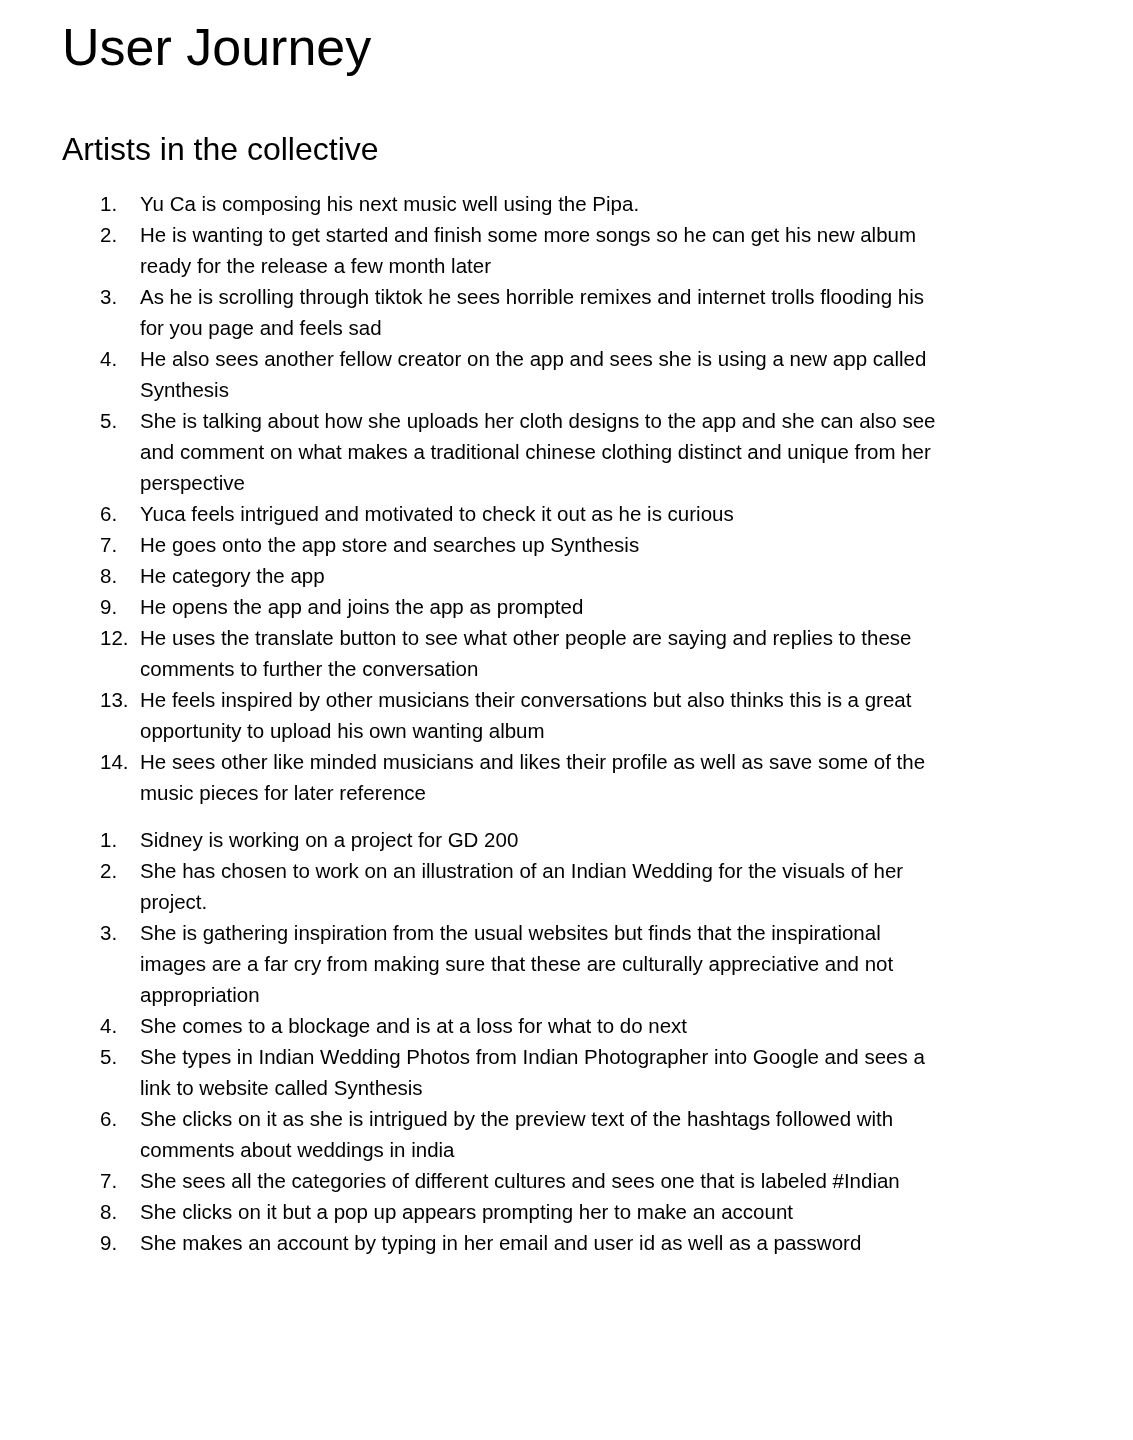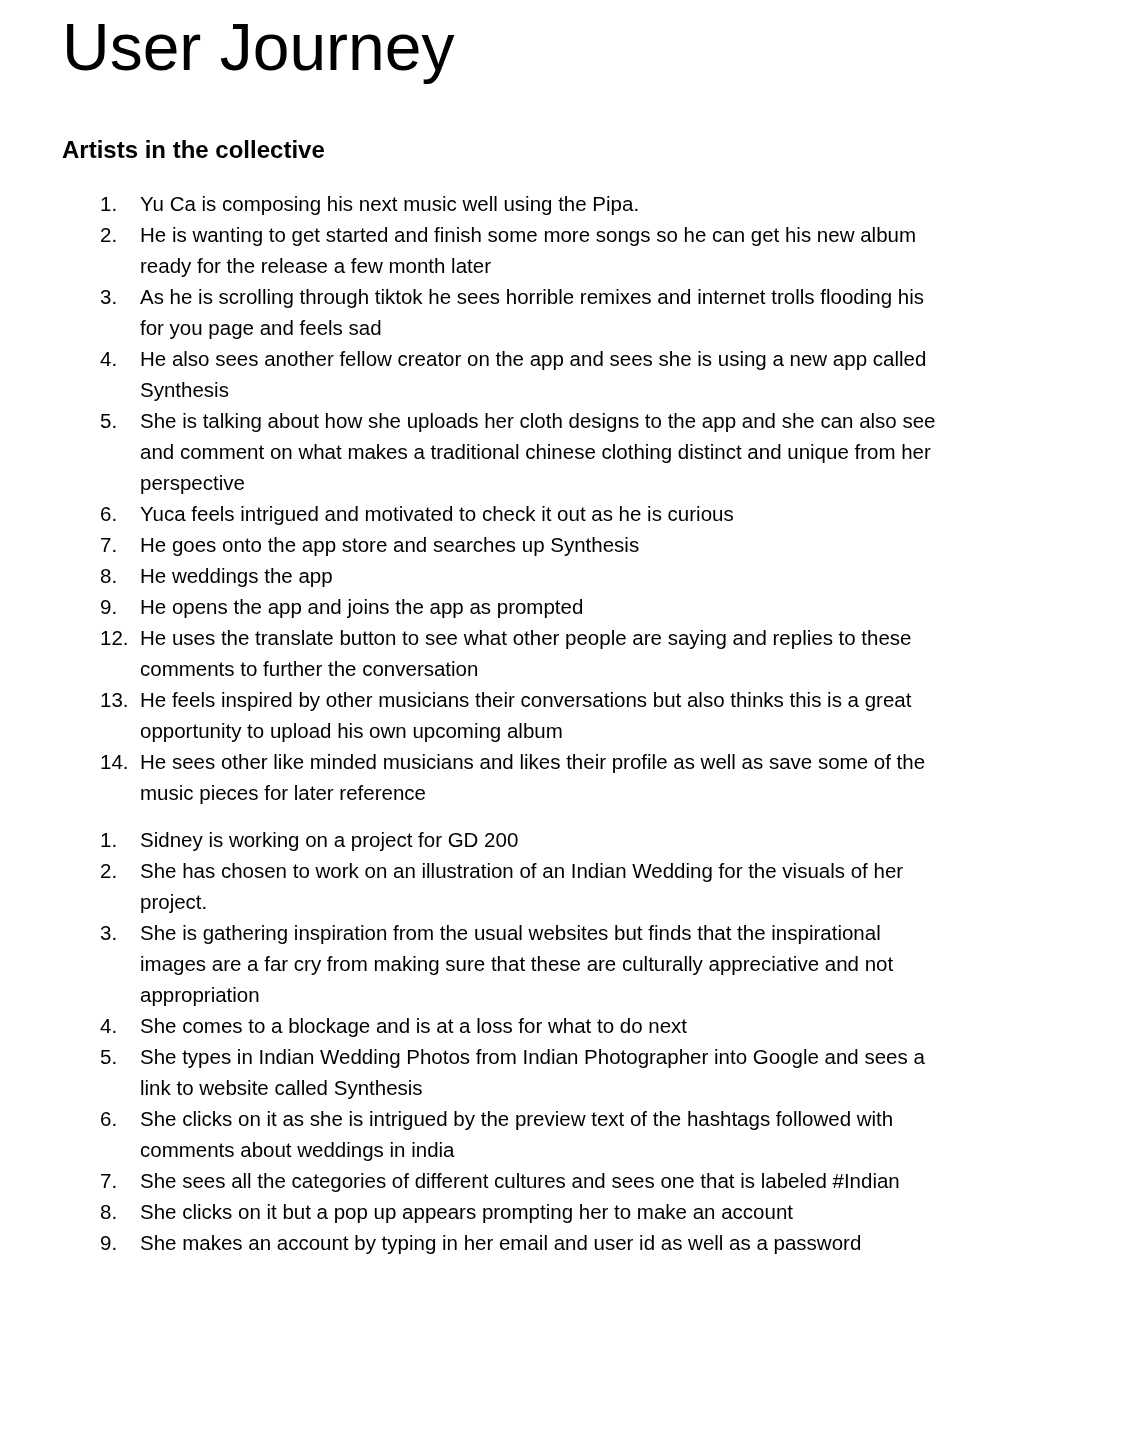--- a/index.html
+++ b/index.html
@@ -9,30 +9,30 @@
     height: 1440px;
     box-sizing: border-box;
     padding: 14px 60px 0 62px;
     background: #ffffff;
     color: #000000;
     font-family: "Liberation Sans", sans-serif;
     overflow: hidden;
   }
   .doc-title {
     margin: 0;
-    font-size: 66px;
+    font-size: 52px;
     line-height: 67px;
     font-weight: 400;
     letter-spacing: 0;
   }
   .section-heading {
     margin: 46px 0 0 0;
-    font-size: 24px;
+    font-size: 32px;
     line-height: 45px;
-    font-weight: 700;
+    font-weight: 400;
   }
   .section + .section .section-heading {
     margin-top: 58px;
   }
   .list {
     margin-top: 16px;
   }
   .li {
     position: relative;
     padding-left: 78px;
@@ -87,35 +87,35 @@
         <div class="li">
           <span class="num">6.</span>
           <span class="txt">Yuca feels intrigued and motivated to check it out as he is curious</span>
         </div>
         <div class="li">
           <span class="num">7.</span>
           <span class="txt">He goes onto the app store and searches up Synthesis</span>
         </div>
         <div class="li">
           <span class="num">8.</span>
-          <span class="txt">He weddings the app</span>
+          <span class="txt">He category the app</span>
         </div>
         <div class="li">
           <span class="num">9.</span>
           <span class="txt">He opens the app and joins the app as prompted</span>
         </div>
         <div class="li">
           <span class="num">12.</span>
           <span class="txt">He uses the translate button to see what other people are saying and replies to these
 comments to further the conversation</span>
         </div>
         <div class="li">
           <span class="num">13.</span>
           <span class="txt">He feels inspired by other musicians their conversations but also thinks this is a great
-opportunity to upload his own upcoming album</span>
+opportunity to upload his own wanting album</span>
         </div>
         <div class="li">
           <span class="num">14.</span>
           <span class="txt">He sees other like minded musicians and likes their profile as well as save some of the
 music pieces for later reference</span>
         </div>
       </div>
   </div>
 
   <div class="section">

